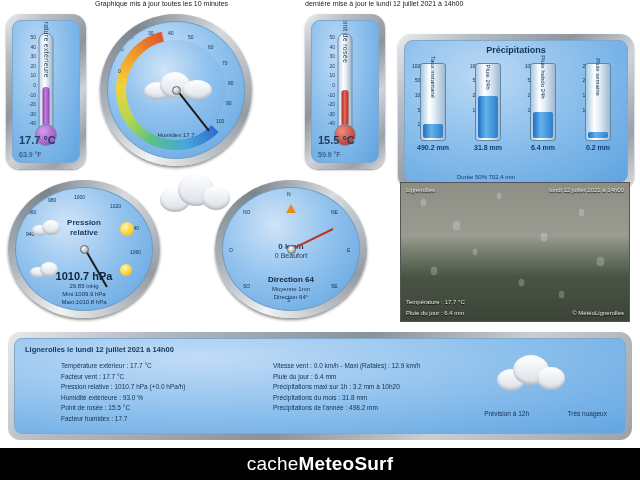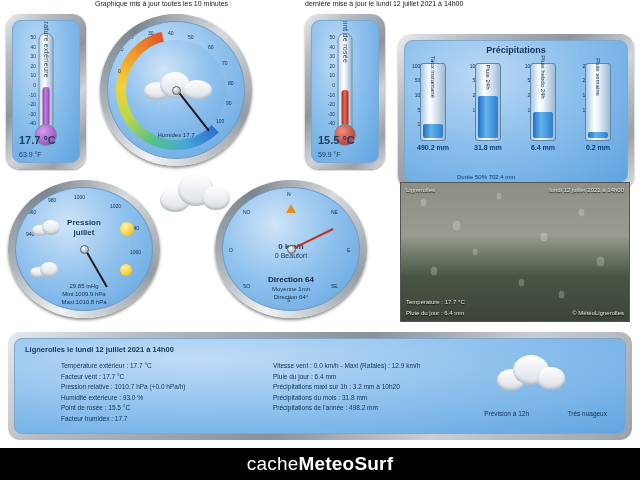--- a/index.html
+++ b/index.html
@@ -373,25 +373,26 @@
         <i style="left:10px; top:0; width:18px; height:15px;"></i>
       </div>
       <div class="cloud" style="left:14px; top:74px; width:34px; height:16px;">
         <i style="left:0; top:5px; width:16px; height:11px;"></i>
         <i style="left:10px; top:0; width:18px; height:15px;"></i>
       </div>
       <div class="sun" style="left:104px; top:34px; width:14px; height:14px;"></div>
       <div class="sun" style="left:104px; top:76px; width:12px; height:12px;"></div>
 
       <div class="title" style="top:30px;text-align:center;">Pression</div>
-      <div class="title" style="top:40px;">juillet</div>
+      <div class="title" style="top:40px;">relative</div>
 
       <div class="needle" style="height:44px; transform:rotate(150deg);"></div>
       <div class="hub"></div>
 
+      <div class="val" style="bottom:28px;">1010.7 hPa</div>
       <div class="sub" style="bottom:21px;">29.85 inHg</div>
       <div class="sub" style="bottom:13px;">Mini:1009.9 hPa</div>
       <div class="sub" style="bottom:5px;">Maxi:1010.8 hPa</div>
     </div>
   </div>
 
   <div class="gauge" style="left:215px; top:180px; width:152px; height:138px;">
     <div class="face">
       <div class="tickmark" style="transform:translate(-4px,-58px)">N</div>
       <div class="tickmark" style="transform:translate(40px,-40px)">NE</div>

